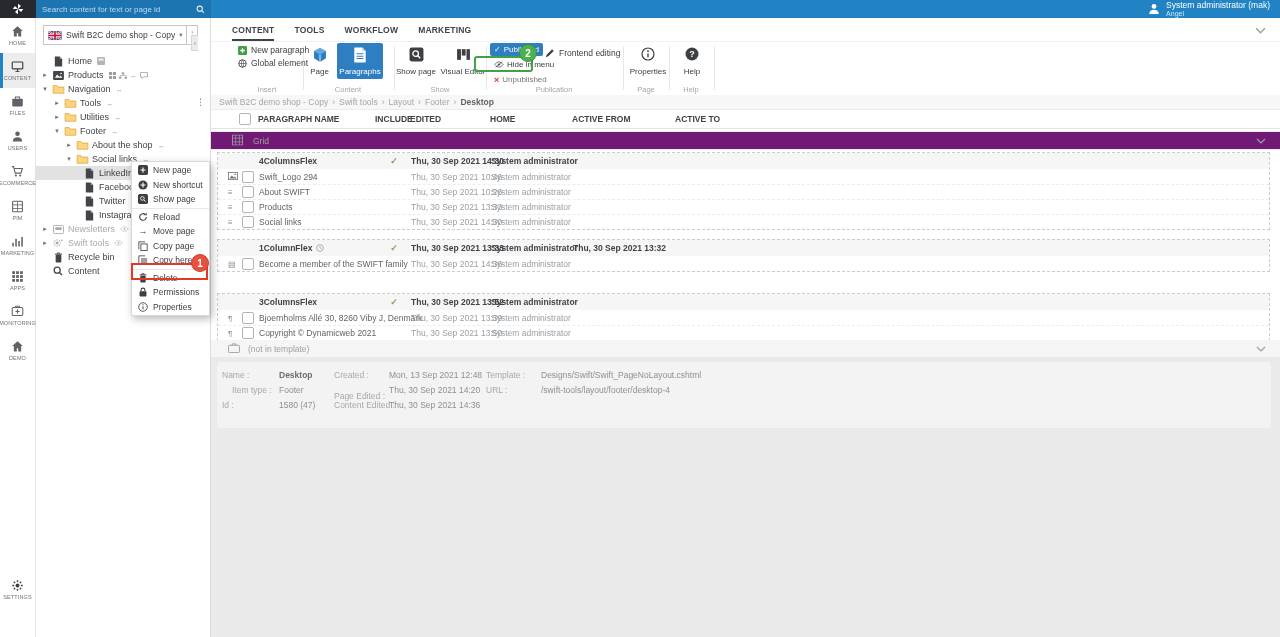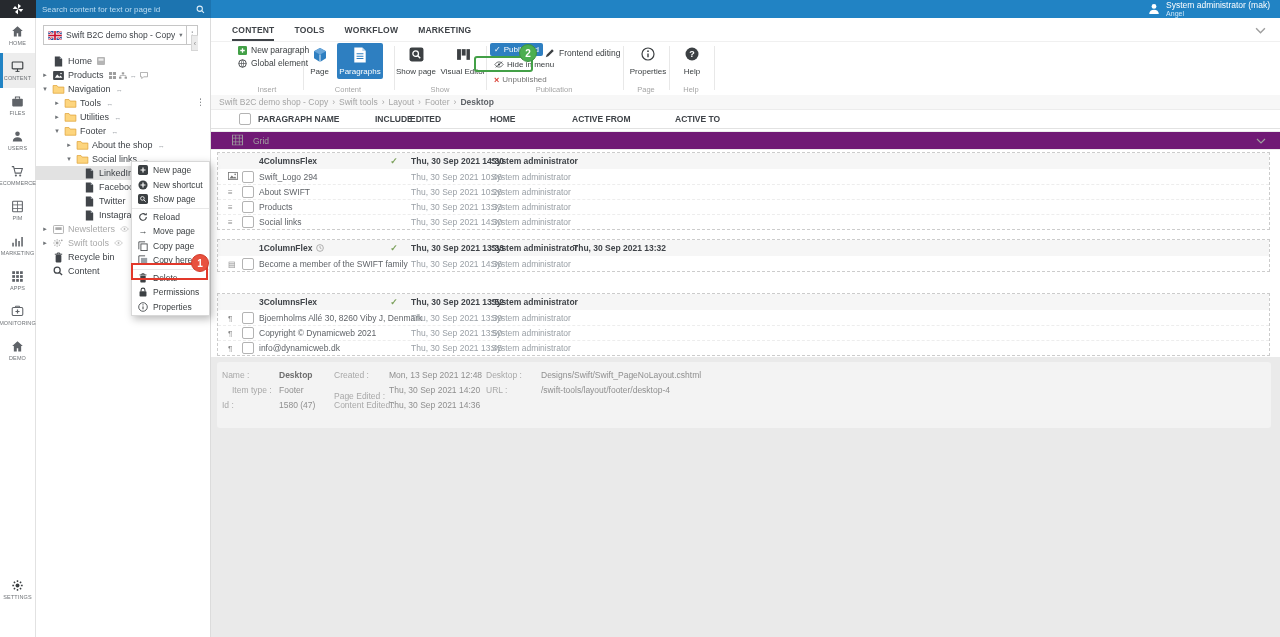--- a/index.html
+++ b/index.html
@@ -702,37 +702,47 @@
       </div>
       <div class="g-row">
         <span class="cell x-icon">¶</span>
         <span class="cell x-cb cb"></span>
         <span class="cell x-name">info@dynamicweb.dk</span>
         <span class="cell x-edit">Thu, 30 Sep 2021 13:45</span>
         <span class="cell x-user">System administrator</span>
       </div>
     </div>
 
+    <div class="nit-row">
+      <span class="cell" style="left:17px"><svg width="12" height="10" viewBox="0 0 13 11">
+            <rect x=".5" y="2.5" width="12" height="8" rx="1" fill="none" stroke="#9e9e9e"></rect>
+            <path d="M4.5 2.5V1h4v1.5" stroke="#9e9e9e" fill="none"></path>
+          </svg></span>
+      <span class="cell" style="left:37px">(not in template)</span>
+      <span class="chev-r"><svg width="10" height="6" viewBox="0 0 10 6">
+            <path d="M1 1l4 4 4-4" fill="none" stroke="#9e9e9e" stroke-width="1.2"></path>
+          </svg></span>
+    </div>
 
     <div class="bottom-gray"></div>
 
     <div class="info">
       <span class="lbl" style="left:5px;top:8px">Name :</span>
         <span class="val strong" style="left:62px;top:8px">Desktop</span>
       <span class="lbl" style="left:15px;top:23px">Item type :</span>
         <span class="val" style="left:62px;top:23px">Footer</span>
       <span class="lbl" style="left:5px;top:38px">Id :</span>
         <span class="val" style="left:62px;top:38px">1580 (47)</span>
       <span class="lbl" style="left:117px;top:8px">Created :</span>
         <span class="val" style="left:172px;top:8px">Mon, 13 Sep 2021 12:48</span>
       <span class="lbl" style="left:117px;top:29px">Page Edited :</span>
         <span class="val" style="left:172px;top:23px">Thu, 30 Sep 2021 14:20</span>
       <span class="lbl" style="left:117px;top:38px">Content Edited :</span>
         <span class="val" style="left:172px;top:38px">Thu, 30 Sep 2021 14:36</span>
-      <span class="lbl" style="left:269px;top:8px">Desktop :</span>
+      <span class="lbl" style="left:269px;top:8px">Template :</span>
         <span class="val" style="left:324px;top:8px">Designs/Swift/Swift_PageNoLayout.cshtml</span>
       <span class="lbl" style="left:269px;top:23px">URL :</span>
         <span class="val" style="left:324px;top:23px">/swift-tools/layout/footer/desktop-4</span>
     </div>
   </main>
 
   <div class="ctx">
     <div class="ctx-item">
       <svg viewBox="0 0 12 12">
           <rect width="12" height="12" rx="2" fill="#3c4043"></rect>

